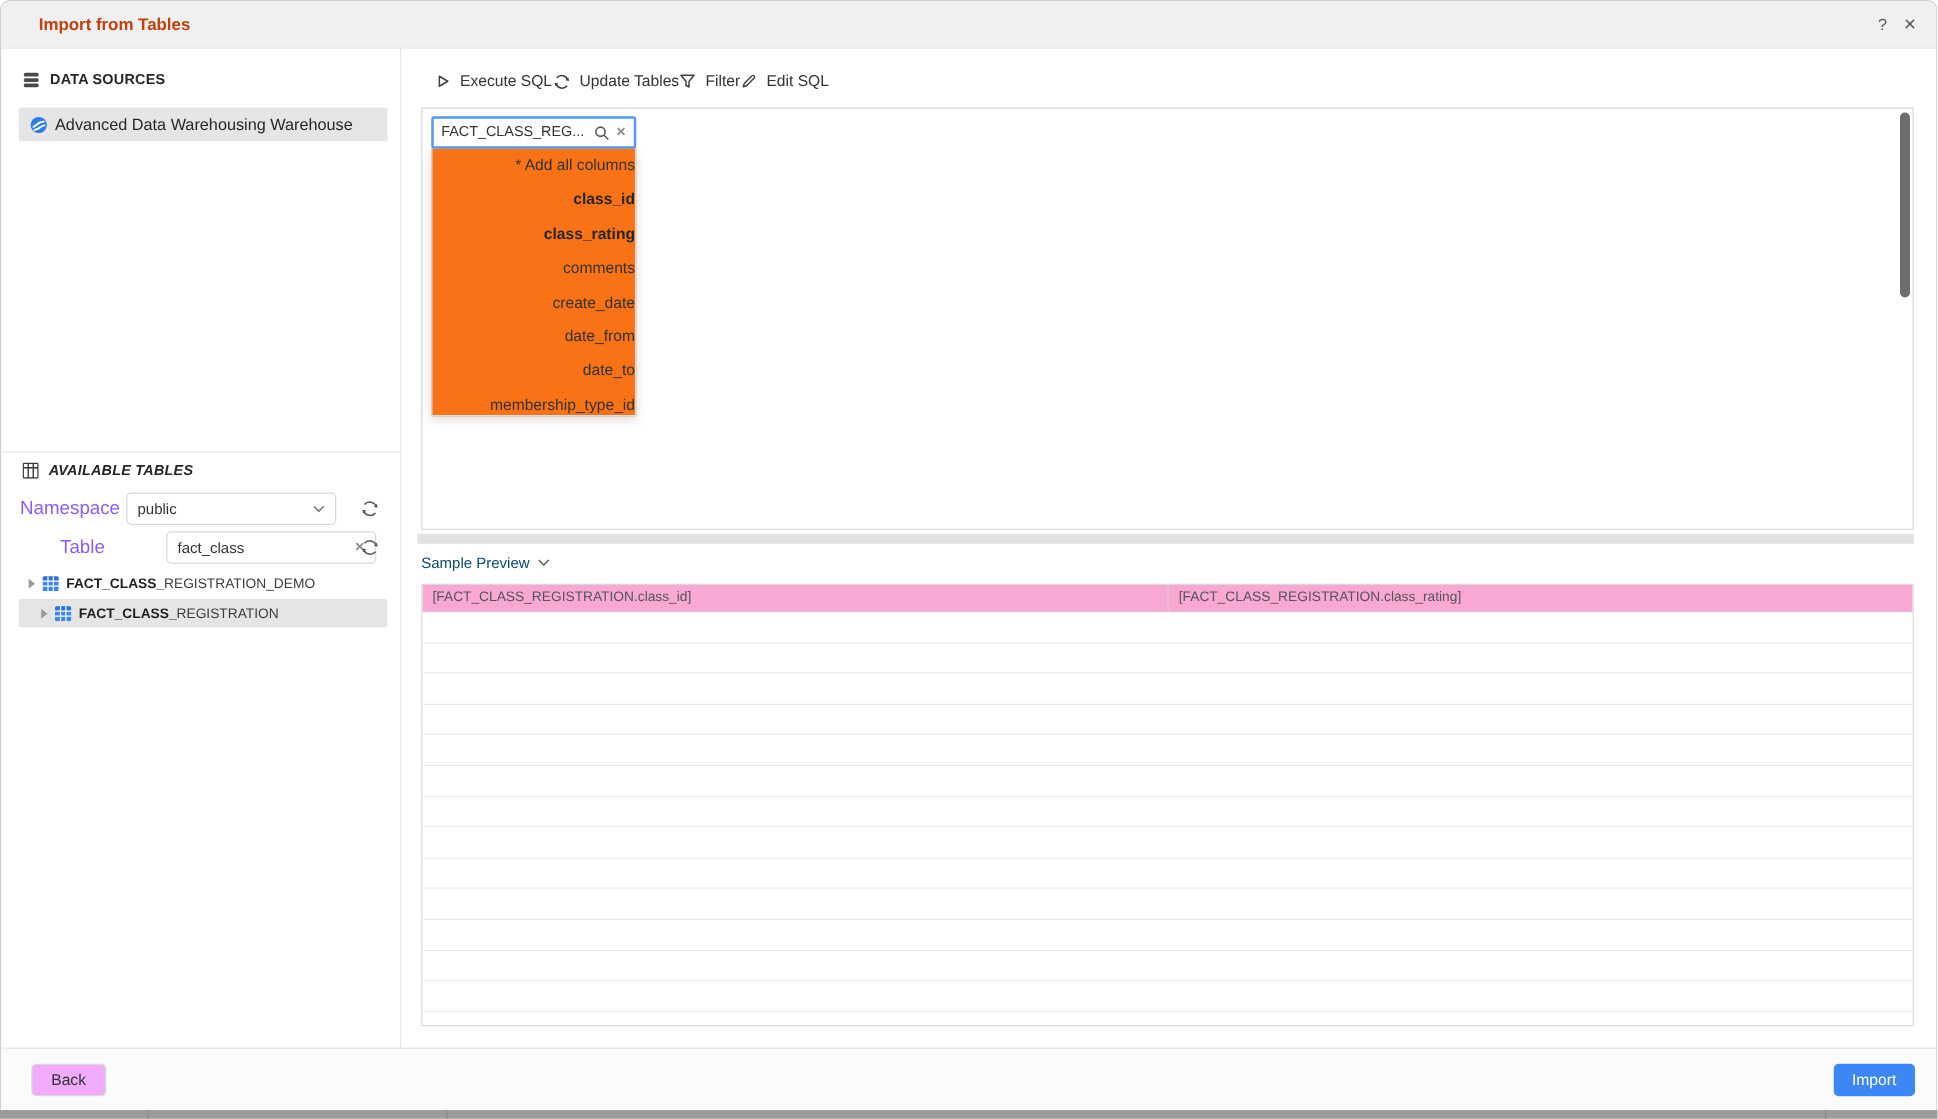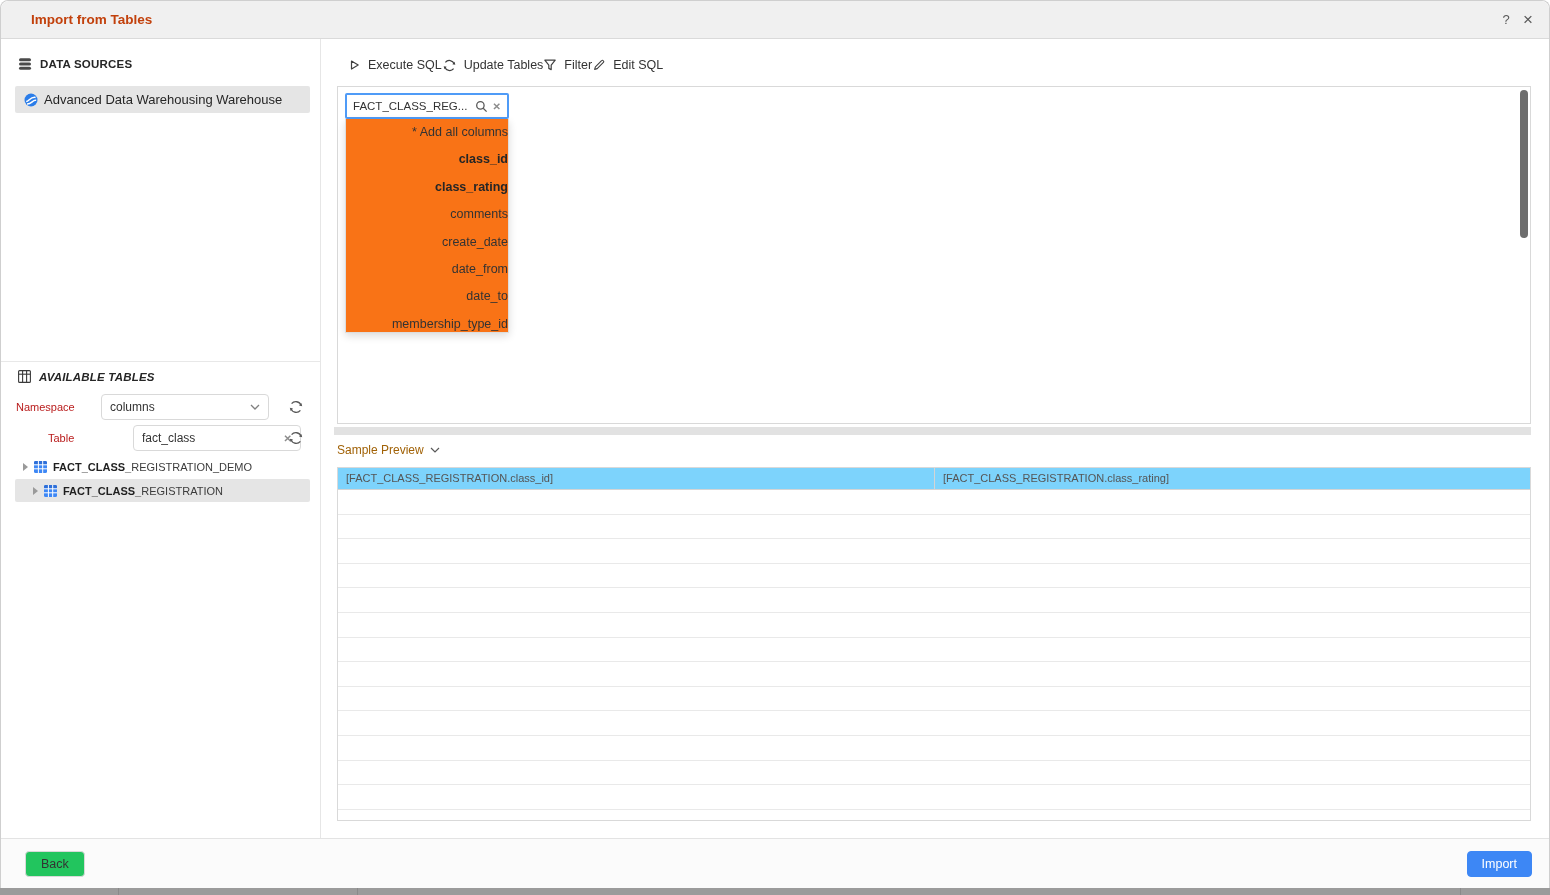--- a/index.html
+++ b/index.html
@@ -31,21 +31,21 @@
   .sec-header { position:absolute; left:17px; display:flex; align-items:center; gap:8px;
                 font-size:11.5px; font-weight:700; color:#262626; letter-spacing:.2px; }
   .ds-header { top:18px; }
   .ds-item { position:absolute; left:14px; right:10px; top:47px; height:27px; background:#e5e5e5;
              border-radius:2px; display:flex; align-items:center; gap:6px; padding-left:9px;
              font-size:13px; color:#262626; cursor:pointer; }
   .side-divider { position:absolute; left:0; right:0; top:322px; height:1px; background:#e8e8e8; }
   .at-header { top:331px;font-style:italic; }
   .form-row { position:absolute; left:15px; right:10px; height:26px; }
   .ns-row { top:355px; } .tb-row { top:386px;margin-left:32px; }
-  .form-label { position:absolute; left:0; top:0; line-height:26px; font-size:11px; color:#b91c1c; }
+  .form-label { position:absolute; left:0; top:0; line-height:26px; font-size:15px; color:#8b5cf6; }
   .form-field { position:absolute; left:85px; width:168px; height:26px; background:#fff;
                 border:1px solid #d9d9d9; border-radius:4px; display:flex; align-items:center;
                 padding:0 8px; font-size:12px; color:#333; cursor:pointer; }
   .form-field .grow { flex:1; overflow:hidden; white-space:nowrap; }
   .mini-x { font-size:10px; font-weight:700; color:#8c8c8c; cursor:pointer; }
   .sync-btn { position:absolute; right:6px; top:5px; width:16px; height:16px; cursor:pointer; }
 
   .tree { position:absolute; left:0; right:0; top:416px; }
   .tree-row { height:23px; margin:0 10px 1px 14px; display:flex; align-items:center; gap:6px;
               padding-left:8px; border-radius:2px; cursor:pointer; font-size:11px; color:#3c3c3c; }
@@ -69,32 +69,32 @@
               border:1px solid #ddd; border-top:none; box-shadow:0 3px 8px rgba(0,0,0,.14); overflow:hidden;text-align:right; }
   .dd-item { height:27.4px; line-height:27.4px; padding-left:26px; font-size:12.5px; color:#333;
              white-space:nowrap; cursor:pointer; }
   .dd-item.dd-bold { font-weight:700; color:#262626; }
   .scroll-thumb { position:absolute; right:2px; top:3px; width:8px; height:148px; background:#6d6d6d;
                   border-radius:4px; cursor:grab; }
 
   
   .splitter { position:absolute; left:13px; top:388px; width:1197px; height:8px; background:#e2e2e2; cursor:row-resize; }
   .sp-label { position:absolute; left:16px; top:404px; display:flex; align-items:center; gap:6px;
-              font-size:12px; color:#a16207; cursor:pointer; }
+              font-size:12px; color:#0c4a6e; cursor:pointer; }
   .preview { position:absolute; left:16px; top:428px; width:1194px; height:354px;
              border:1px solid #d9d9d9; overflow:hidden; background:#fff; }
-  .pv-header { display:flex; height:22px; background:#7dd3fc; border-bottom:1px solid #d4d4d4; }
+  .pv-header { display:flex; height:22px; background:#f9a8d4; border-bottom:1px solid #d4d4d4; }
   .pv-h-cell { line-height:21px; padding-left:8px; font-size:11px; color:#555; white-space:nowrap; overflow:hidden; }
   .pv-h-cell.c1 { width:597px; border-right:1px solid #d4d4d4; }
   .pv-h-cell.c2 { flex:1; }
   .preview-row { height:24.6px; border-bottom:1px solid #e9e9e9; background:#fff; }
 
   
   .mfooter { position:absolute; left:0; right:0; bottom:0; height:50px; background:#fbfbfb; border-top:1px solid #e3e3e3; }
-  .back-btn { position:absolute; left:24px; top:12px; height:26px; padding:0 15px; background:#22c55e;
+  .back-btn { position:absolute; left:24px; top:12px; height:26px; padding:0 15px; background:#f0abfc;
               border:1px solid #d9d9d9; border-radius:4px; font-size:12.5px; color:#333;
               display:flex; align-items:center; cursor:pointer; }
   .import-btn { position:absolute; right:17px; top:12px; height:26px; padding:0 14px; background:#3d87f5;
                 border:1px solid #3d87f5; border-radius:4px; font-size:12.5px; color:#fff;
                 display:flex; align-items:center; cursor:pointer; }
 
   svg { display:block; }
 </style>
 </head>
 <body>
@@ -143,21 +143,21 @@
             <line x1="8.6" y1="0.6" x2="8.6" y2="12.4" stroke="#3a3a3a" stroke-width="1.1"></line>
             <line x1="0.6" y1="4.2" x2="12.4" y2="4.2" stroke="#3a3a3a" stroke-width="1.1"></line>
           </svg>
         </span>
         <span>AVAILABLE TABLES</span>
       </div>
 
       <div class="form-row ns-row">
         <div class="form-label">Namespace</div>
         <div class="form-field">
-          <span class="grow">columns</span>
+          <span class="grow">public</span>
           <span>
             <svg width="10" height="6" viewBox="0 0 10 6">
                 <polyline points="1,1 5,5 9,1" fill="none" stroke="#808080" stroke-width="1.3"></polyline>
               </svg>
           </span>
         </div>
         <span class="sync-btn">
           <svg width="16" height="16" viewBox="0 0 16 16">
             <path d="M13 6.4 A5.5 5.5 0 0 0 3.6 4.6" fill="none" stroke="#595959" stroke-width="1.3"></path>
             <path d="M3 9.6 A5.5 5.5 0 0 0 12.4 11.4" fill="none" stroke="#595959" stroke-width="1.3"></path>

